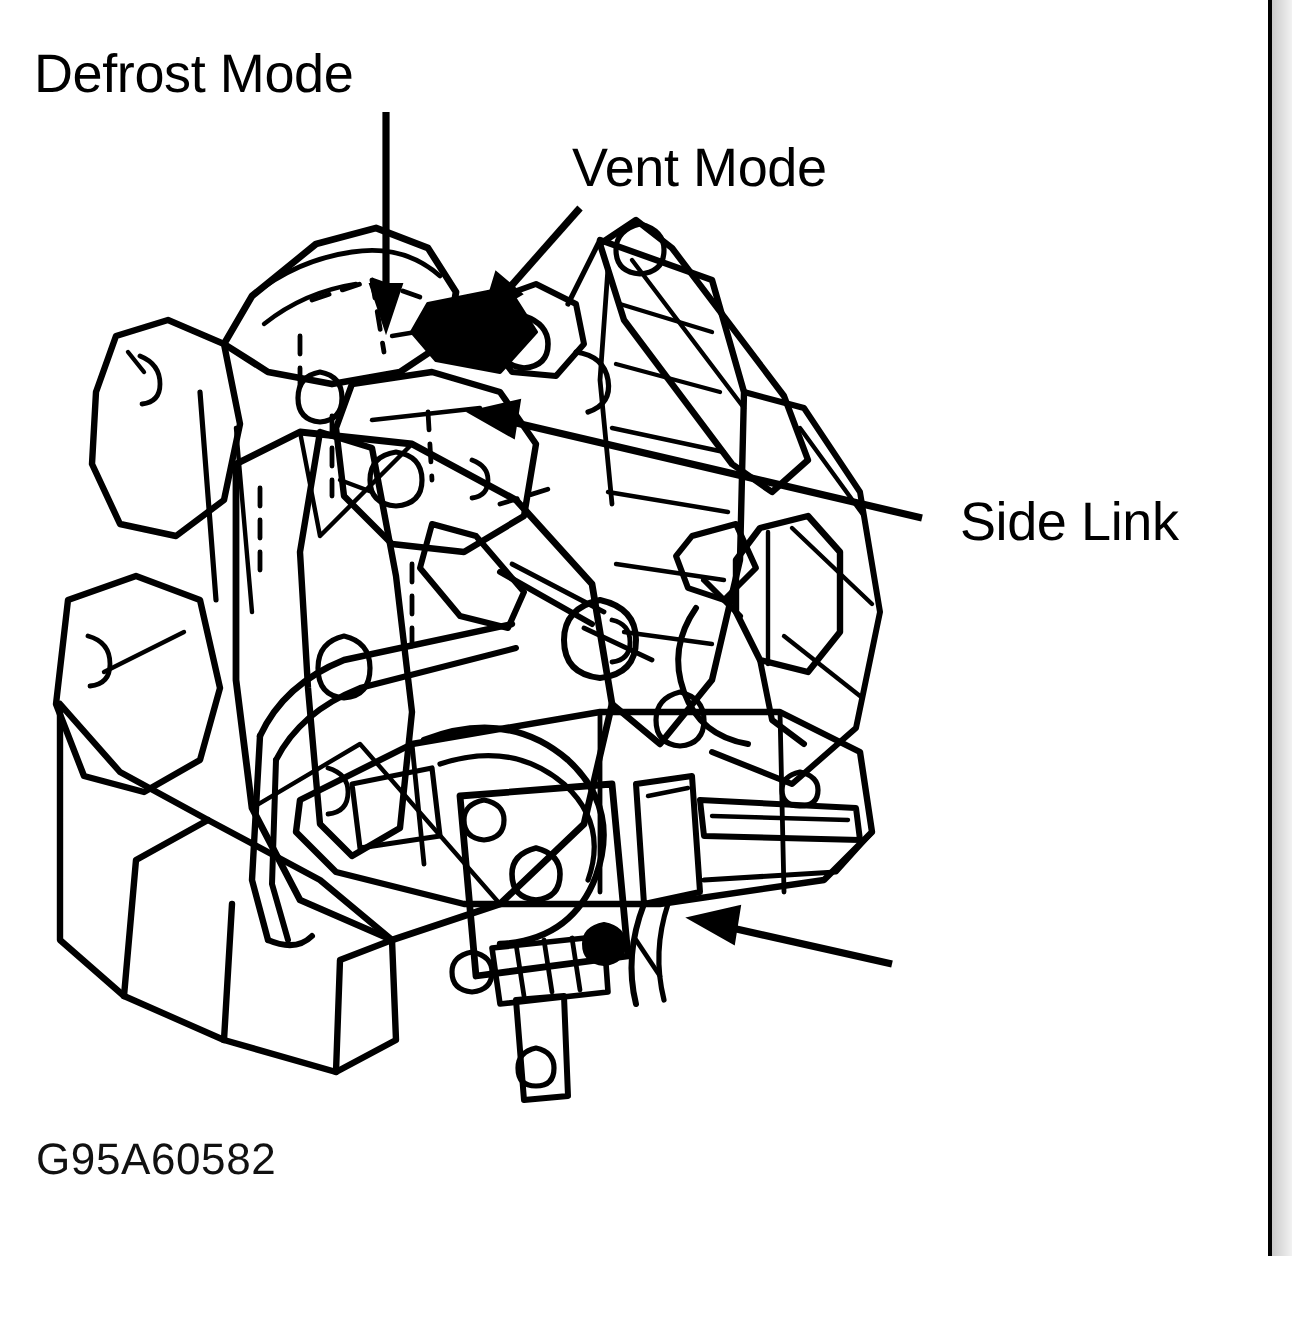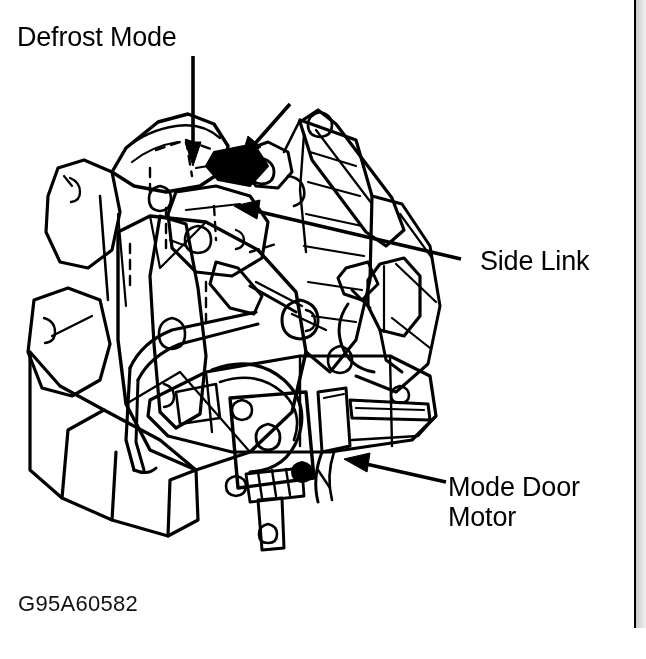--- a/index.html
+++ b/index.html
@@ -64,21 +64,20 @@
     position: absolute;
     left: 18px;
     top: 567px;
     color: #111111;
     font-family: "Liberation Sans", sans-serif;
     font-size: 22px;
     line-height: 25px;
     font-weight: 400;
     letter-spacing: 0.3px;
     white-space: pre;
-    margin-top: 24px;
   }
 </style>
 </head>
 <body>
 
 <div id="page">
 
   <div id="figure-area">
 
     <svg id="artwork" width="634" height="659" viewBox="0 0 634 659" xmlns="http://www.w3.org/2000/svg">
@@ -229,25 +228,24 @@
         <line x1="461" y1="259" x2="256" y2="211" stroke-width="3.6"></line>
         <path d="M234 206 L260 200 L257 219 Z"></path>
 
         <line x1="446" y1="482" x2="366" y2="464" stroke-width="3.6"></line>
         <path d="M344 459 L370 453 L367 472 Z"></path>
       </g>
     </svg>
 
     <div class="callout" id="label-defrost-mode">Defrost Mode</div>
 
+    <div class="callout" id="label-vent-mode">Vent Mode</div>
 
     <div class="callout" id="label-side-link">Side Link</div>
 
-    <div class="callout" id="label-mode-door-motor">Mode Door
-Motor</div>
 
     <div id="figure-id">G95A60582</div>
 
   </div>
 
   <div id="window-edge-rule"></div>
   <div id="window-edge-gutter"></div>
 
 </div>
 

